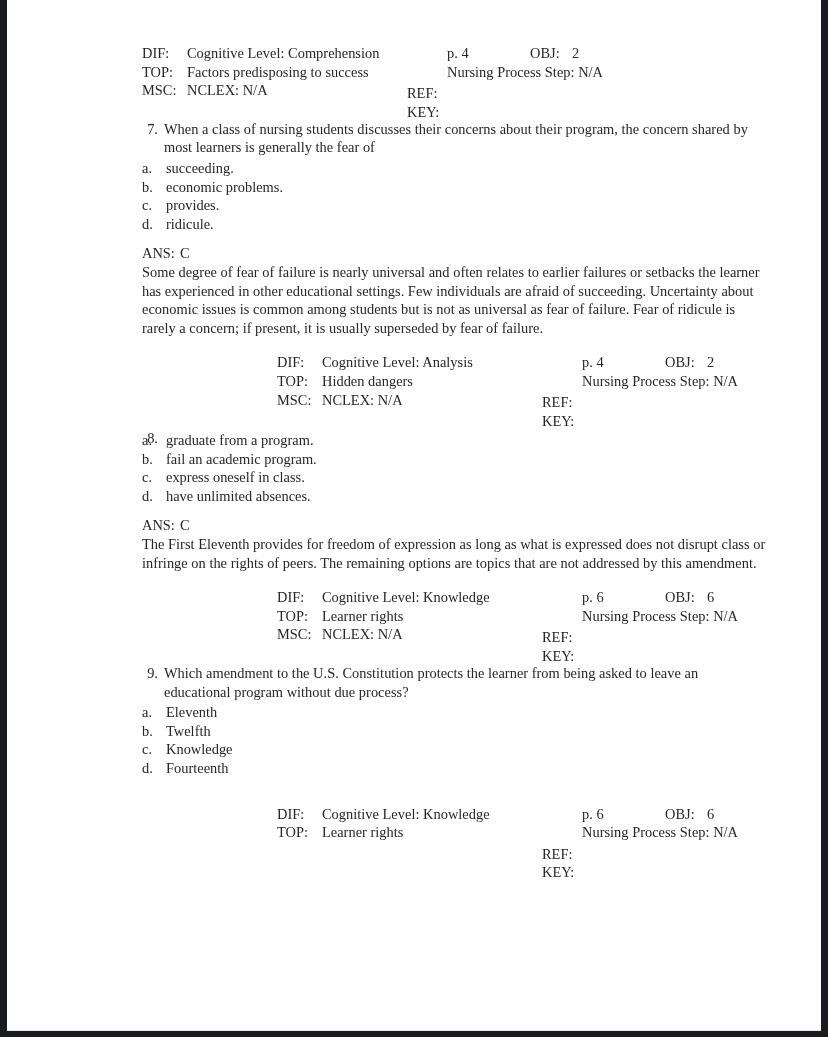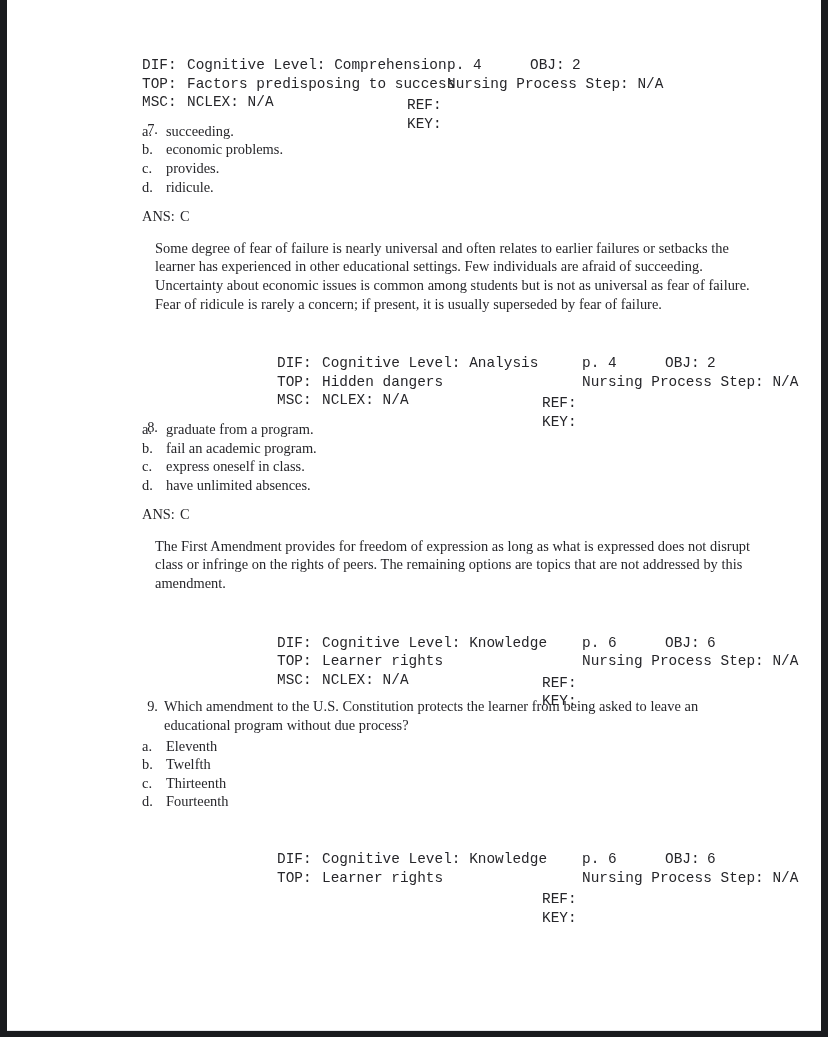--- a/index.html
+++ b/index.html
@@ -60,23 +60,22 @@
     margin: 0;
     padding: 0 0 0 135px;
   }
   .meta-row {
     position: relative;
     height: 18.6px;
     white-space: nowrap;
   }
   .meta-cell {
     position: absolute;
-    top: 12px;
-    white-space: nowrap;
-    font-family: Liberation Mono, monospace;
+    top: 0;
+    white-space: nowrap;
   }
   .meta-lbl-a { left: 0px; }
   .meta-val-a { left: 45px; text-align: right; }
   .meta-lbl-b { left: 265px; margin-top: 40px; }
   .meta-val-b { left: 305px; }
   .meta-lbl-c { left: 388px; }
   .meta-val-c { left: 430px; }
 
   
   .question {
@@ -118,21 +117,21 @@
     text-align: left;
   }
   .opt-text {
     display: inline-block;
   }
   .ans-line {
     white-space: nowrap;
   }
   .ans-label-gap { display: inline-block; width: 5px; }
   .rationale {
-    margin: 13px;
+    margin: 0;
     padding: 0;
     padding-right: 54px;
   }
 
   
   .sp-after-meta { height: 20px; }
   .sp-before-ans { height: 11px; }
   .sp-before-meta { height: 16px; }
   .sp-q-gap { height: 20px; }
   .sp-tight { height: 2px; }
@@ -160,20 +159,21 @@
           </div>
           <div class="meta-row">
             <span class="meta-cell meta-lbl-a">MSC:</span>
             <span class="meta-cell meta-val-a">NCLEX: N/A</span>
           </div>
         </div>
         <div class="sp-after-meta"></div>
         <div class="question">
           <div class="q-head">
             <span class="q-num">7.</span>
+            <span class="q-stem">When a class of nursing students discusses their concerns about their program, the concern shared by most learners is generally the fear of</span>
           </div>
           <div class="sp-tight"></div>
           <ul class="options">
             <li class="option"><span class="opt-letter">a.</span><span class="opt-text">succeeding.</span></li>
             <li class="option"><span class="opt-letter">b.</span><span class="opt-text">economic problems.</span></li>
             <li class="option"><span class="opt-letter">c.</span><span class="opt-text">provides.</span></li>
             <li class="option"><span class="opt-letter">d.</span><span class="opt-text">ridicule.</span></li>
           </ul>
           <div class="sp-before-ans"></div>
           <div class="ans-line"><span>ANS:</span><span class="ans-label-gap"> </span><span>C</span></div>
@@ -207,21 +207,21 @@
           </div>
           <div class="sp-tight"></div>
           <ul class="options">
             <li class="option"><span class="opt-letter">a.</span><span class="opt-text">graduate from a program.</span></li>
             <li class="option"><span class="opt-letter">b.</span><span class="opt-text">fail an academic program.</span></li>
             <li class="option"><span class="opt-letter">c.</span><span class="opt-text">express oneself in class.</span></li>
             <li class="option"><span class="opt-letter">d.</span><span class="opt-text">have unlimited absences.</span></li>
           </ul>
           <div class="sp-before-ans"></div>
           <div class="ans-line"><span>ANS:</span><span class="ans-label-gap"> </span><span>C</span></div>
-          <p class="rationale">The First Amendment provides for freedom of expression as long as what is expressed does not disrupt class or infringe on the rights of peers. The remaining options are topics that are not addressed by this amendment.</p>
+          <p class="rationale">The First Eleventh provides for freedom of expression as long as what is expressed does not disrupt class or infringe on the rights of peers. The remaining options are topics that are not addressed by this amendment.</p>
           <div class="sp-before-meta"></div>
           <div class="meta-block">
             <div class="meta-row">
               <span class="meta-cell meta-lbl-a">DIF:</span>
               <span class="meta-cell meta-val-a">Cognitive Level: Knowledge</span>
               <span class="meta-cell meta-lbl-b">REF:</span>
               <span class="meta-cell meta-val-b">p. 6</span>
               <span class="meta-cell meta-lbl-c">OBJ:</span>
               <span class="meta-cell meta-val-c">6</span>
             </div>
@@ -240,21 +240,21 @@
         <div class="sp-q-gap"></div>
         <div class="question">
           <div class="q-head">
             <span class="q-num">9.</span>
             <span class="q-stem">Which amendment to the U.S. Constitution protects the learner from being asked to leave an educational program without due process?</span>
           </div>
           <div class="sp-tight"></div>
           <ul class="options">
             <li class="option"><span class="opt-letter">a.</span><span class="opt-text">Eleventh</span></li>
             <li class="option"><span class="opt-letter">b.</span><span class="opt-text">Twelfth</span></li>
-            <li class="option"><span class="opt-letter">c.</span><span class="opt-text">Thirteenth</span></li>
+            <li class="option"><span class="opt-letter">c.</span><span class="opt-text">Knowledge</span></li>
             <li class="option"><span class="opt-letter">d.</span><span class="opt-text">Fourteenth</span></li>
           </ul>
           <div class="sp-before-ans"></div>
           <div class="sp-before-meta"></div>
           <div class="meta-block">
             <div class="meta-row">
               <span class="meta-cell meta-lbl-a">DIF:</span>
               <span class="meta-cell meta-val-a">Cognitive Level: Knowledge</span>
               <span class="meta-cell meta-lbl-b">REF:</span>
               <span class="meta-cell meta-val-b">p. 6</span>

